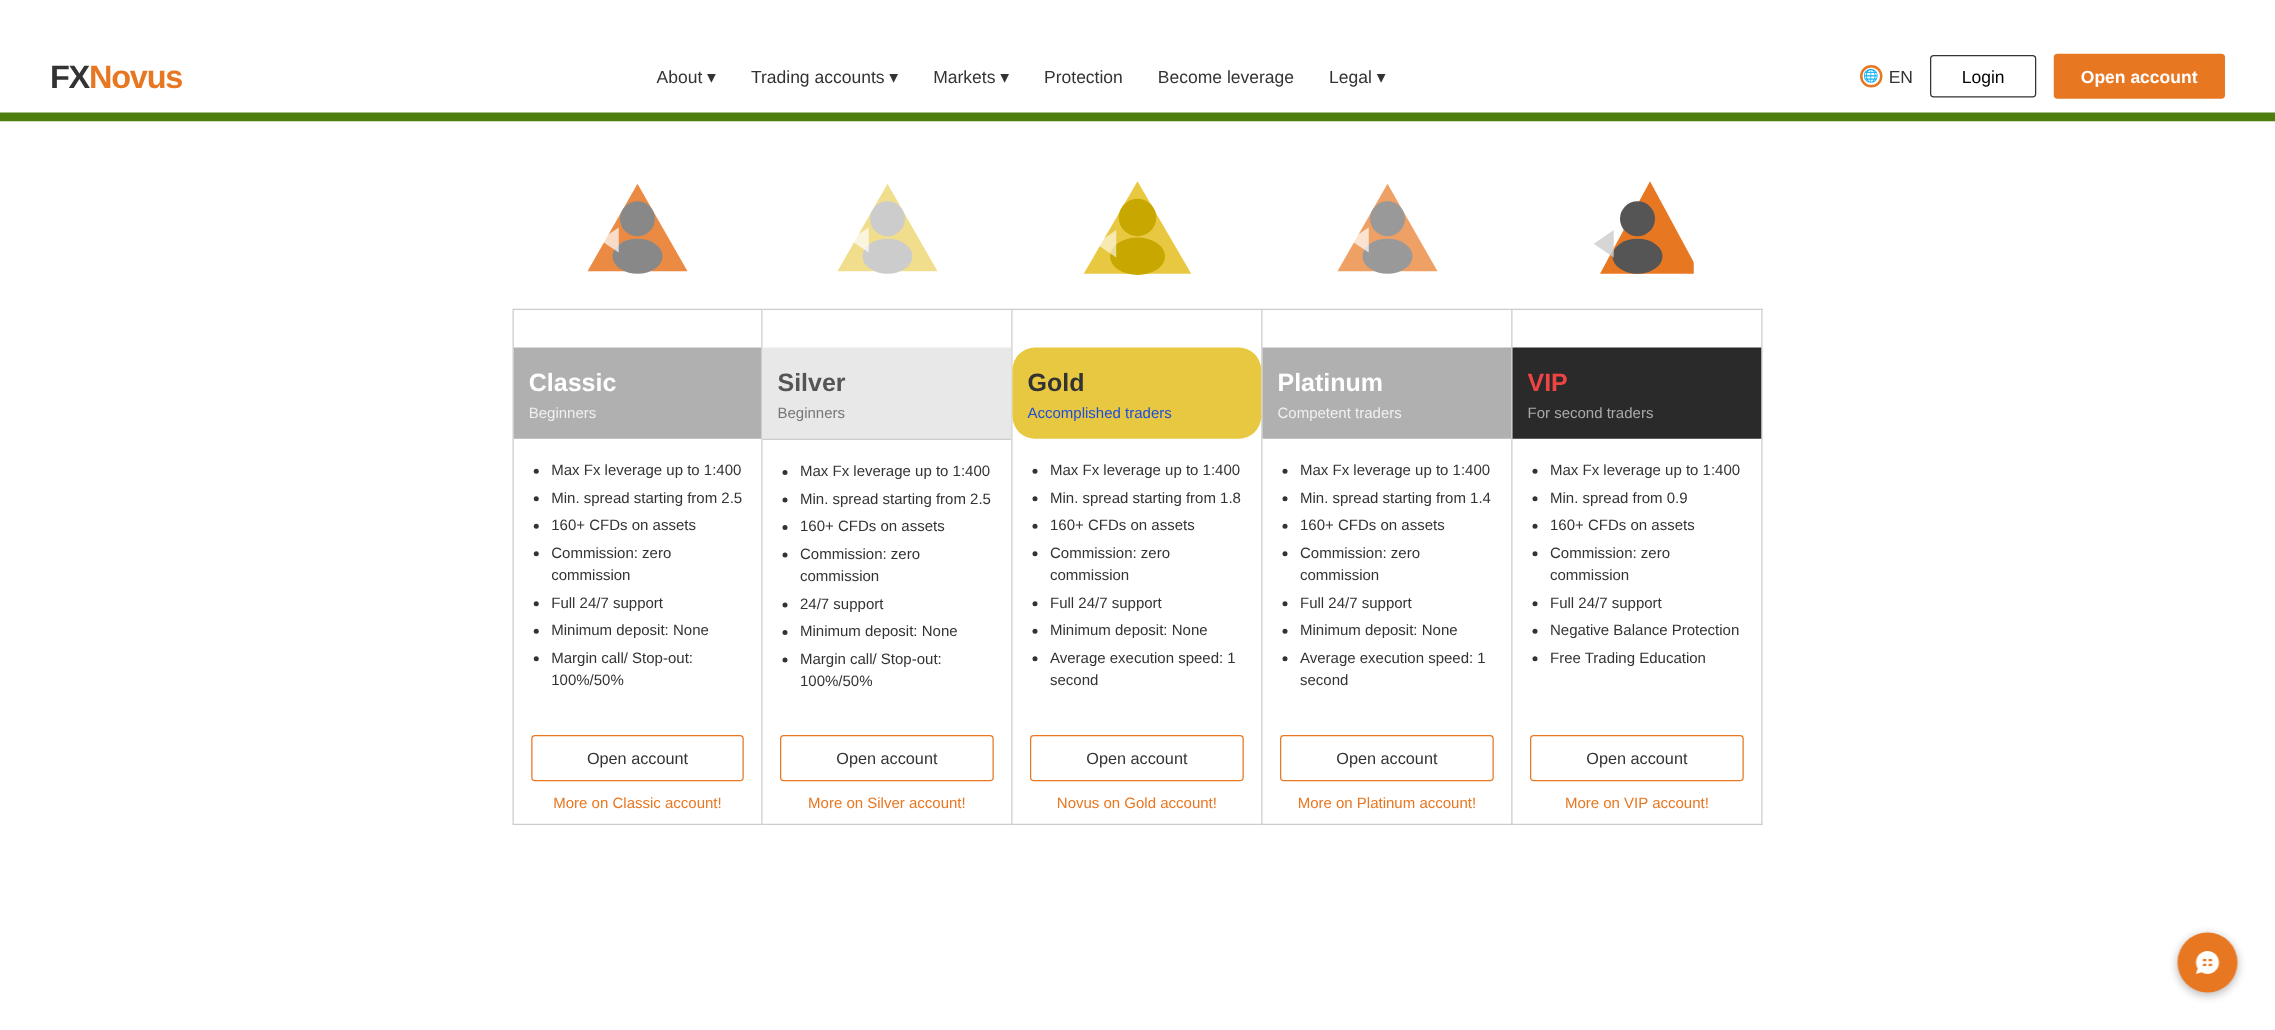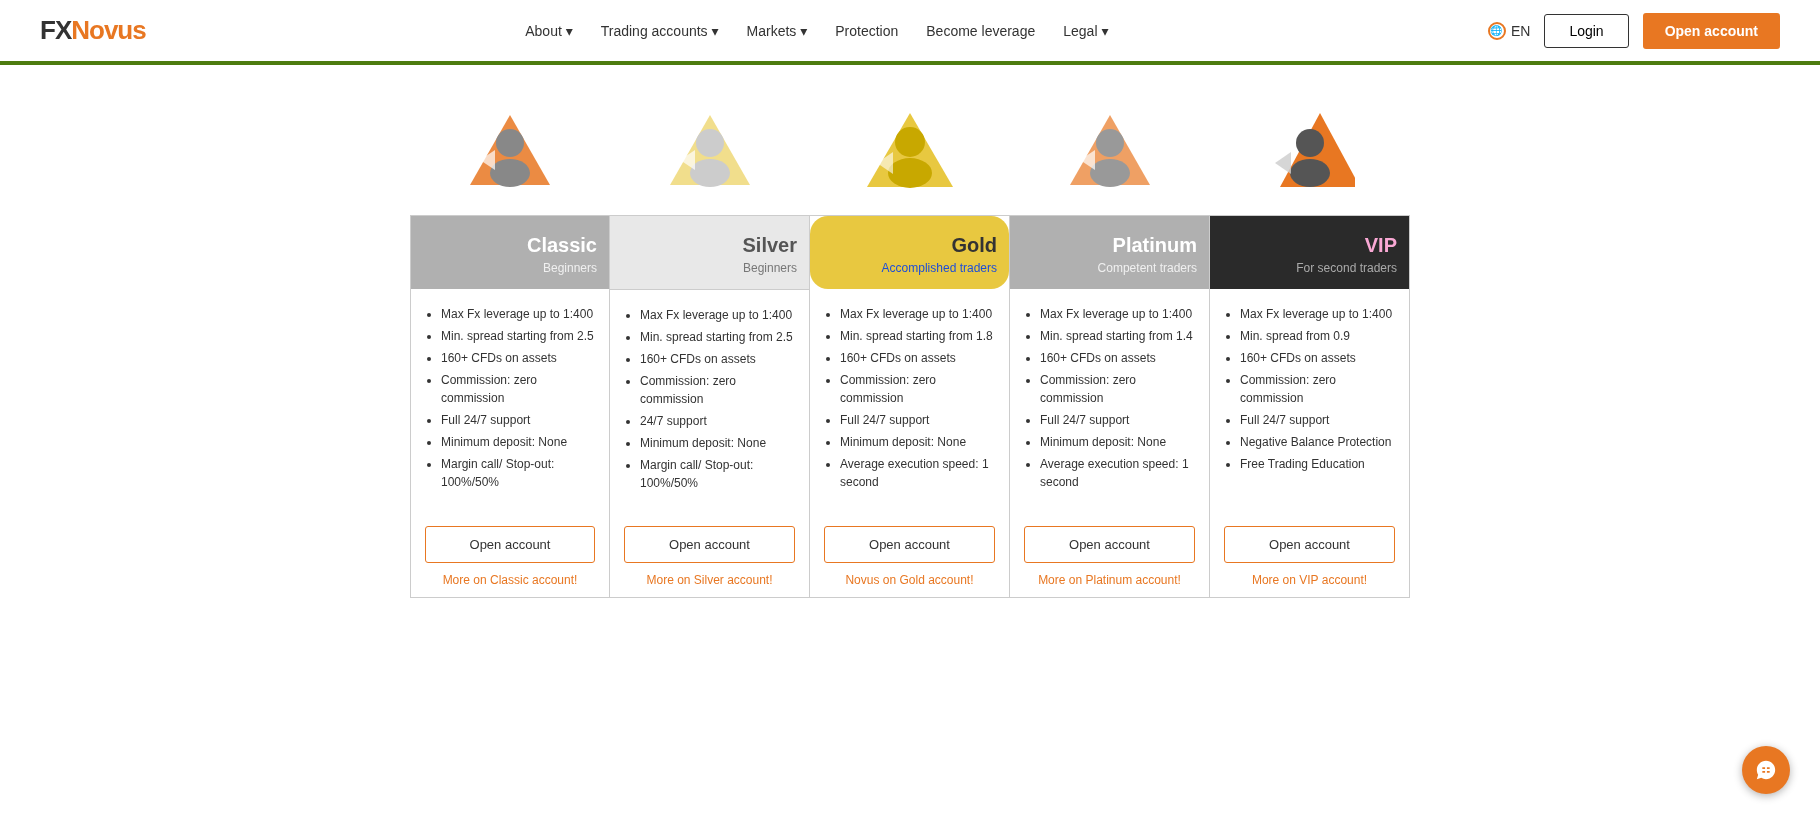--- a/index.html
+++ b/index.html
@@ -5,21 +5,22 @@
     * { box-sizing: border-box; margin: 0; padding: 0; }
     body { font-family: Arial, sans-serif; background: #fff; color: #333; }
 
     
     .header {
       display: flex;
       align-items: center;
       justify-content: space-between;
       padding: 0 40px;
       height: 65px;
-      border-bottom: 4px solid #4d7c0f;
+      border-bottom: 7px solid #4d7c0f;
+      margin-top: 32px;
     }
     .logo-text {
       font-size: 26px;
       font-weight: 900;
       letter-spacing: -1px;
     }
     .logo-fx { color: #333; }
     .logo-novus { color: #e87722; }
     .nav {
       display: flex;
@@ -106,21 +107,22 @@
       border: 1px solid #ccc;
       display: flex;
       flex-direction: column;
     }
     .card + .card {
       border-left: none;
     }
 
     .card-header {
       padding: 18px 12px 14px;
-      text-align: right;
+      text-align: left;
+      margin-top: 30px;
     }
     .card-title {
       font-size: 20px;
       font-weight: bold;
       color: #333;
     }
     .card-subtitle {
       font-size: 12px;
       color: #666;
       margin-top: 4px;
@@ -141,21 +143,21 @@
     .card-gold .card-title { color: #333; }
     .card-gold .card-subtitle { color: #1d4ed8; }
 
     
     .card-platinum .card-header { background: #b0b0b0; }
     .card-platinum .card-title { color: #fff; }
     .card-platinum .card-subtitle { color: #f0f0f0; }
 
     
     .card-vip .card-header { background: #2a2a2a; }
-    .card-vip .card-title { color: #f9a8d4; }
+    .card-vip .card-title { color: #ef4444; }
     .card-vip .card-subtitle { color: #aaa; }
 
     .card-body {
       padding: 16px 14px;
       flex: 1;
       font-size: 12px;
       line-height: 1.5;
     }
     .card-body ul {
       padding-left: 16px;

